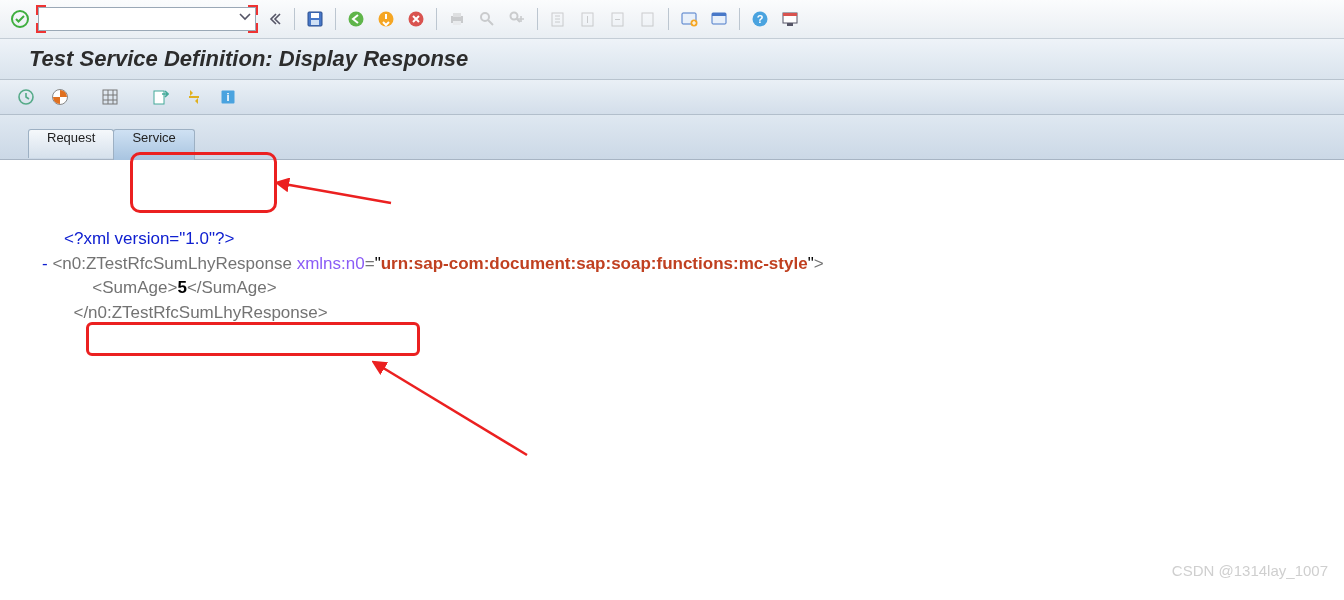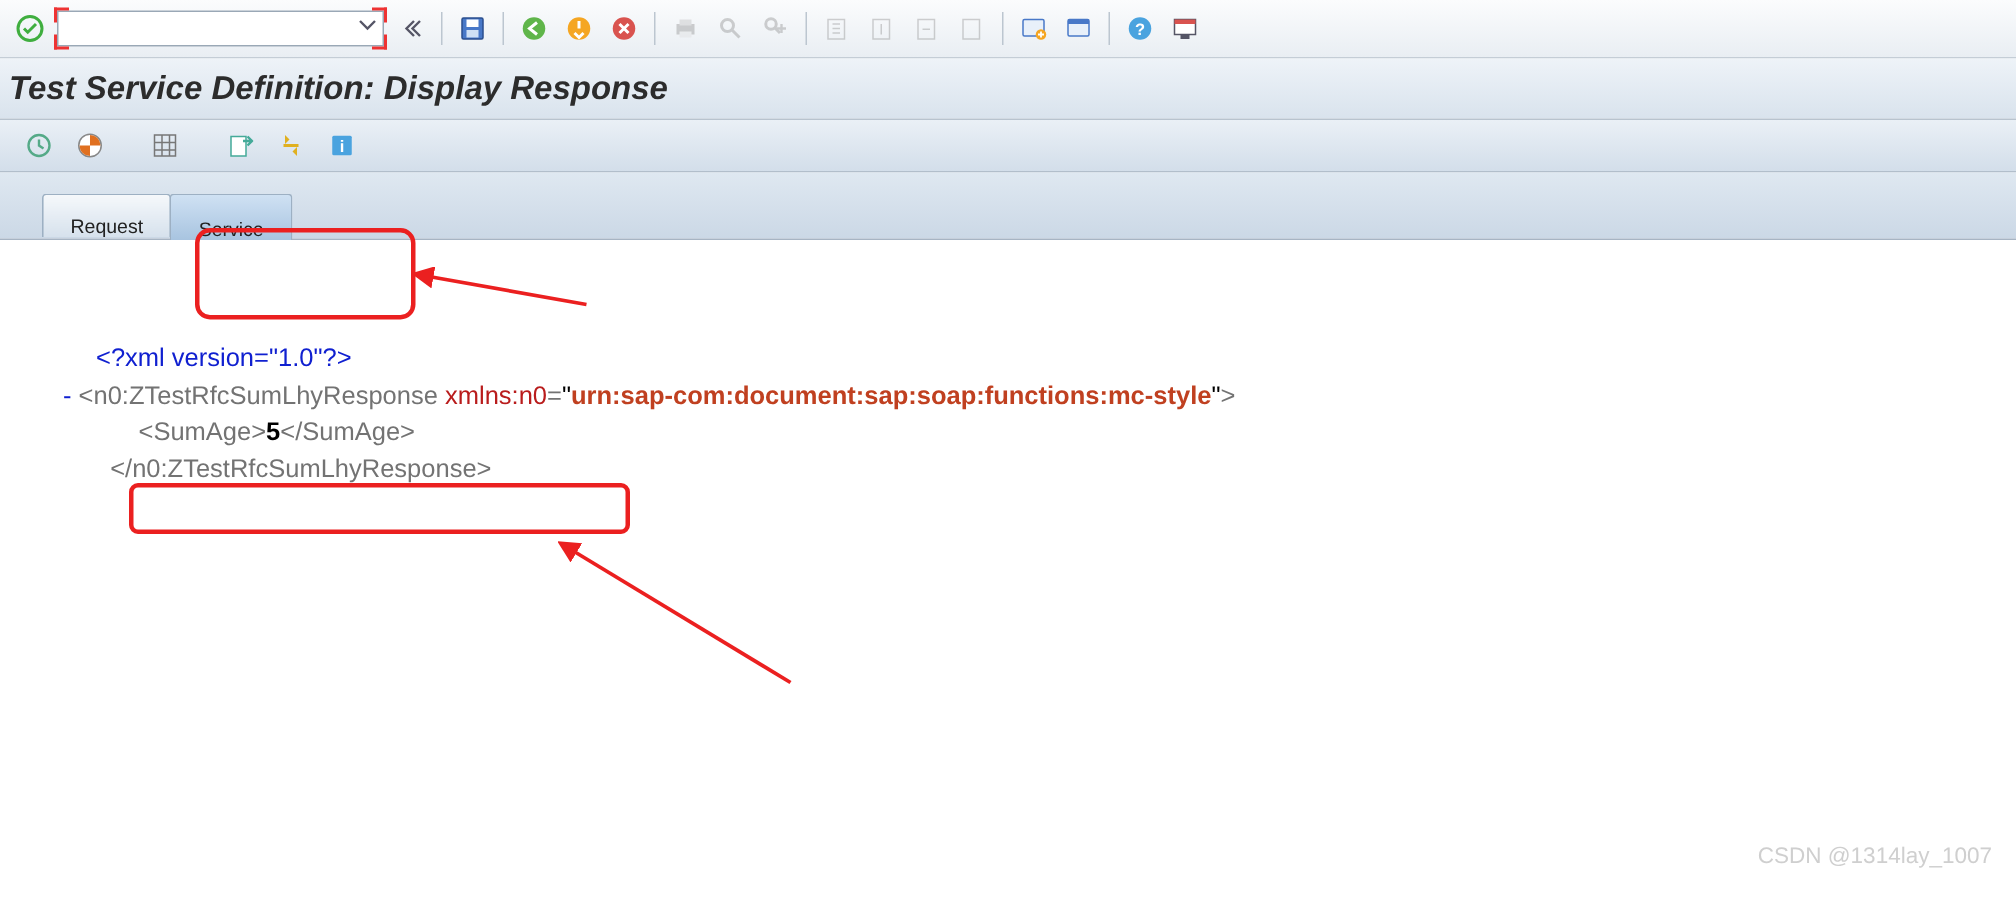--- a/index.html
+++ b/index.html
@@ -8,32 +8,32 @@
   .tcode-wrap{position:relative;display:flex;align-items:center}
   .tcode-corner{position:absolute;width:8px;height:8px;border:2px solid #e33}
   .tc-tl{top:-2px;left:-2px;border-right:none;border-bottom:none}
   .tc-tr{top:-2px;right:-2px;border-left:none;border-bottom:none}
   .tc-bl{bottom:-2px;left:-2px;border-right:none;border-top:none}
   .tc-br{bottom:-2px;right:-2px;border-left:none;border-top:none}
   .tcode{width:190px;height:22px;background:#fff;border:1px solid #9aa8b6;border-radius:0;font-size:13px;padding:0 22px 0 4px}
   .tcode-dd{position:absolute;right:4px;top:3px;cursor:pointer}
   .sep{width:1px;height:22px;background:#bcc6d0;margin:0 2px}
   .disabled{opacity:.38}
-  .title-band{height:40px;background:linear-gradient(#eef3f8,#d9e3ed);border-bottom:1px solid #b8c3ce;display:flex;align-items:center;padding:0 6px}
+  .title-band{height:40px;background:linear-gradient(#eef3f8,#d9e3ed);border-bottom:1px solid #b8c3ce;display:flex;align-items:center;padding:0 29px}
   .title-txt{font-size:22px;font-weight:bold;font-style:italic;color:#2c2c2c}
   .apptool{height:34px;background:linear-gradient(#eaf0f6,#d3deea);border-bottom:1px solid #b2becb;display:flex;align-items:center;padding:0 14px;gap:10px}
   .tabarea{position:relative;background:linear-gradient(#dfe8f1,#cbd8e6);height:44px;border-bottom:1px solid #a7b4c3}
   .tabs{position:absolute;bottom:-1px;left:28px;display:flex;gap:0}
-  .tab{height:28px;padding:0 18px;display:flex;align-items:flex-end;font-size:13px;color:#222;border:1px solid #9db0c3;border-bottom:none;background:linear-gradient(#f5f8fb,#d6e1ec);border-radius:3px 3px 0 0;margin-right:-1px;cursor:pointer}
+  .tab{height:28px;padding:0 18px;display:flex;align-items:flex-start;font-size:13px;color:#222;border:1px solid #9db0c3;border-bottom:none;background:linear-gradient(#f5f8fb,#d6e1ec);border-radius:3px 3px 0 0;margin-right:-1px;cursor:pointer}
   .tab.active{background:linear-gradient(#cfe1f3,#a8c4e0);font-weight:normal;height:30px;position:relative;z-index:2}
   .content{background:#fff;height:370px;position:relative;border-top:1px solid #fff;margin:0 12px;padding:10px 0 0 0}
   .xml{font-family:"Segoe UI",Arial,sans-serif;font-size:17px;white-space:pre;padding:56px 0 0 52px;line-height:1.45}
   .pi{color:#1020d0}
   .tag{color:#737373}
-  .attr{color:#b91c1c}
+  .attr{color:#8b5cf6}
   .attrval{color:#c04020;font-weight:bold}
   .txt{color:#000;font-weight:bold}
   .minus{color:#1020d0;user-select:none}
   .hl-resp{position:absolute;border:3px solid #eb2020;border-radius:10px;left:130px;top:152px;width:141px;height:55px;z-index:5}
   .hl-sum{position:absolute;border:3px solid #eb2020;border-radius:6px;left:86px;top:322px;width:328px;height:28px;z-index:5}
   .arrow1{position:absolute;left:276px;top:178px;z-index:6}
   .arrow2{position:absolute;left:372px;top:360px;z-index:6}
   .watermark{position:absolute;right:16px;bottom:21px;color:#cfcfcf;font-size:15px;font-family:Arial}
 </style>
 </head>

